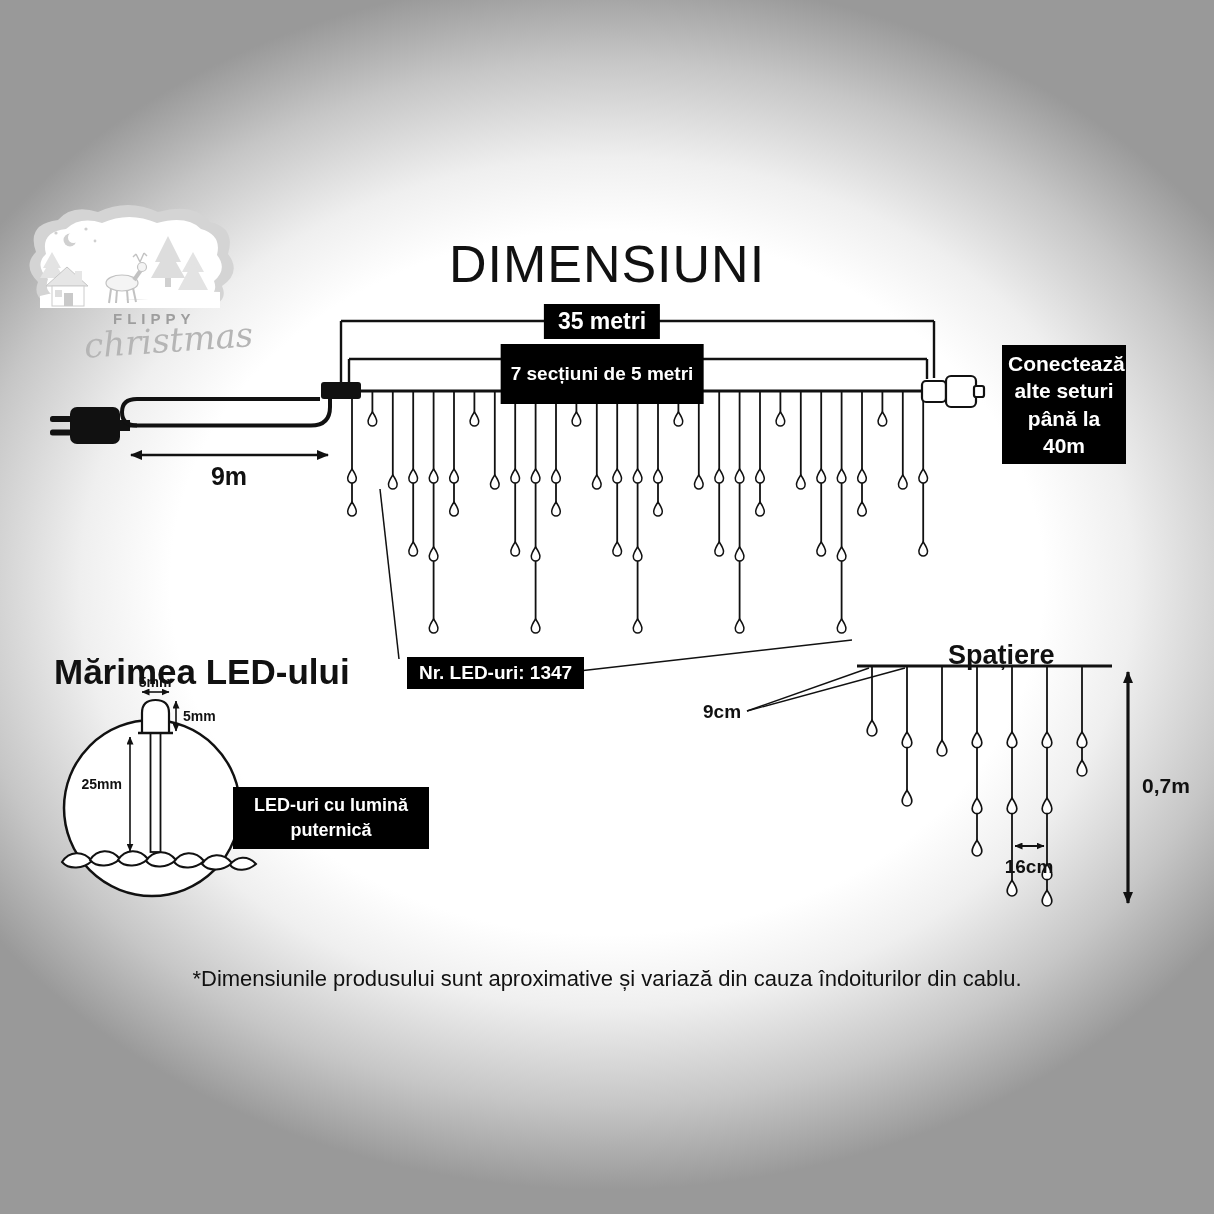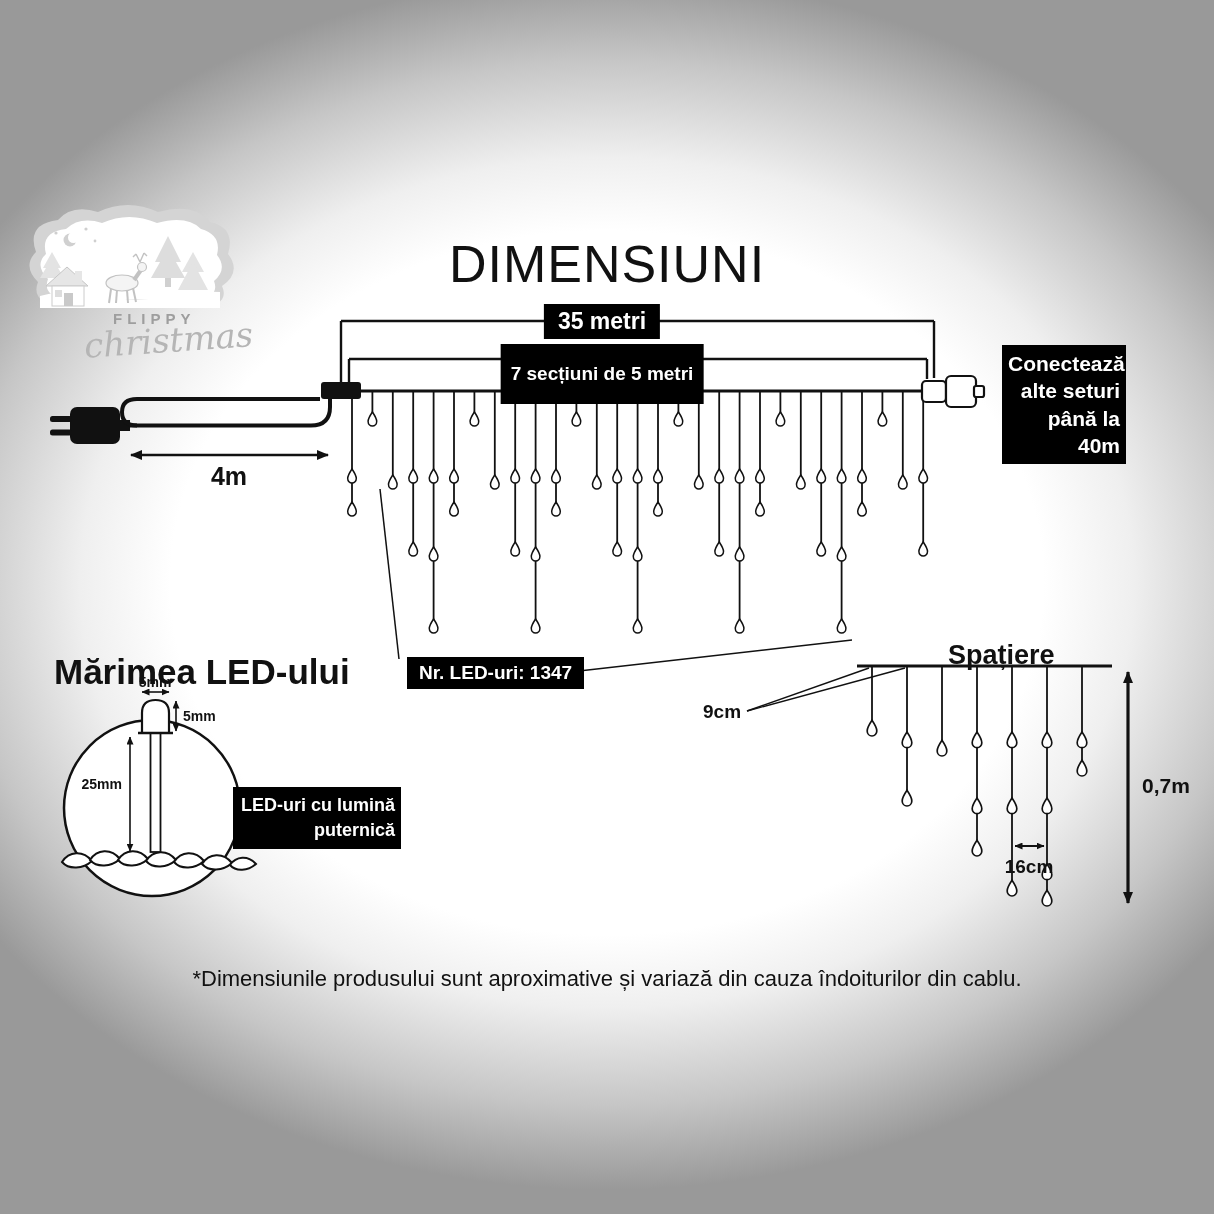--- a/index.html
+++ b/index.html
@@ -3,21 +3,21 @@
 <meta charset="utf-8">
 <style>
   *{margin:0;padding:0;box-sizing:border-box}
   html,body{width:1214px;height:1214px;background:#9a9a9a}
   body{font-family:"Liberation Sans",sans-serif;color:#111}
   #stage{position:relative;width:1214px;height:1214px;overflow:hidden;
     background:radial-gradient(ellipse 62% 50% at 50% 48%,
       #ffffff 0%, #ffffff 58%, #efefef 70%, #c6c6c6 86%, #999999 100%);}
   #art{position:absolute;left:0;top:0}
   .lbl{position:absolute;color:#111;white-space:nowrap}
-  .blackbox{position:absolute;background:#000;color:#fff;font-weight:700;text-align:right}
+  .blackbox{position:absolute;background:#000;color:#fff;font-weight:700;text-align:center}
   .center-x{transform:translateX(-50%)}
 </style>
 </head>
 <body>
 
 <div id="stage">
 
   <svg id="art" width="1214" height="1214" viewBox="0 0 1214 1214">
     <defs>
       <marker id="aE" markerUnits="userSpaceOnUse" markerWidth="12" markerHeight="10" refX="11" refY="5" orient="auto">
@@ -248,29 +248,29 @@
   <div class="lbl" style="left:113px;top:310px;font-size:15px;font-weight:600;letter-spacing:5px;color:#9e9e9e;">FLIPPY</div>
   <div class="lbl" style="left:84px;top:320px;font-size:34px;font-style:italic;font-family:'DejaVu Serif',serif;color:#b5b5b5;transform:rotate(-4deg);">christmas</div>
 
   <div class="lbl center-x" style="left:607px;top:234px;font-size:52px;font-weight:400;letter-spacing:1px;">DIMENSIUNI</div>
 
   <div class="blackbox center-x" style="left:602px;top:304px;font-size:23px;padding:4px 14px;">35 metri</div>
   <div class="blackbox center-x" style="left:602px;top:344px;font-size:19px;padding:19px 10px;">7 secțiuni de 5 metri</div>
 
   <div class="blackbox" style="left:1002px;top:345px;width:124px;font-size:21px;line-height:1.3;padding:5px 6px;">Conectează alte seturi până la 40m</div>
 
-  <div class="lbl center-x" style="left:229px;top:462px;font-size:25px;font-weight:700;">4m</div>
+  <div class="lbl center-x" style="left:229px;top:462px;font-size:25px;font-weight:700;">9m</div>
 
   <div class="blackbox" style="left:407px;top:657px;font-size:19px;padding:5px 12px;">Nr. LED-uri: 1347</div>
 
   <div class="lbl" style="left:54px;top:652px;font-size:35px;font-weight:600;">Mărimea LED-ului</div>
   <div class="lbl center-x" style="left:155px;top:674px;font-size:14px;font-weight:600;">5mm</div>
   <div class="lbl" style="left:183px;top:708px;font-size:14px;font-weight:600;">5mm</div>
   <div class="lbl" style="left:122px;top:776px;font-size:14px;font-weight:600;transform:translateX(-100%);">25mm</div>
-  <div class="blackbox" style="left:233px;top:787px;width:168px;font-size:18px;line-height:1.4;padding:6px 6px;">LED-uri cu lumină puternică</div>
+  <div class="blackbox" style="left:233px;top:787px;width:196px;font-size:18px;line-height:1.4;padding:6px 6px;">LED-uri cu lumină puternică</div>
 
   <div class="lbl" style="left:948px;top:608px;font-size:27px;font-weight:700;margin-top:32px;">Spațiere</div>
   <div class="lbl" style="left:703px;top:701px;font-size:19px;font-weight:700;">9cm</div>
   <div class="lbl center-x" style="left:1029px;top:856px;font-size:19px;font-weight:600;">16cm</div>
   <div class="lbl" style="left:1142px;top:774px;font-size:21px;font-weight:600;">0,7m</div>
 
   <div class="lbl center-x" style="left:607px;top:966px;font-size:22px;">*Dimensiunile produsului sunt aproximative și variază din cauza îndoiturilor din cablu.</div>
 </div>
 
 </body></html>

